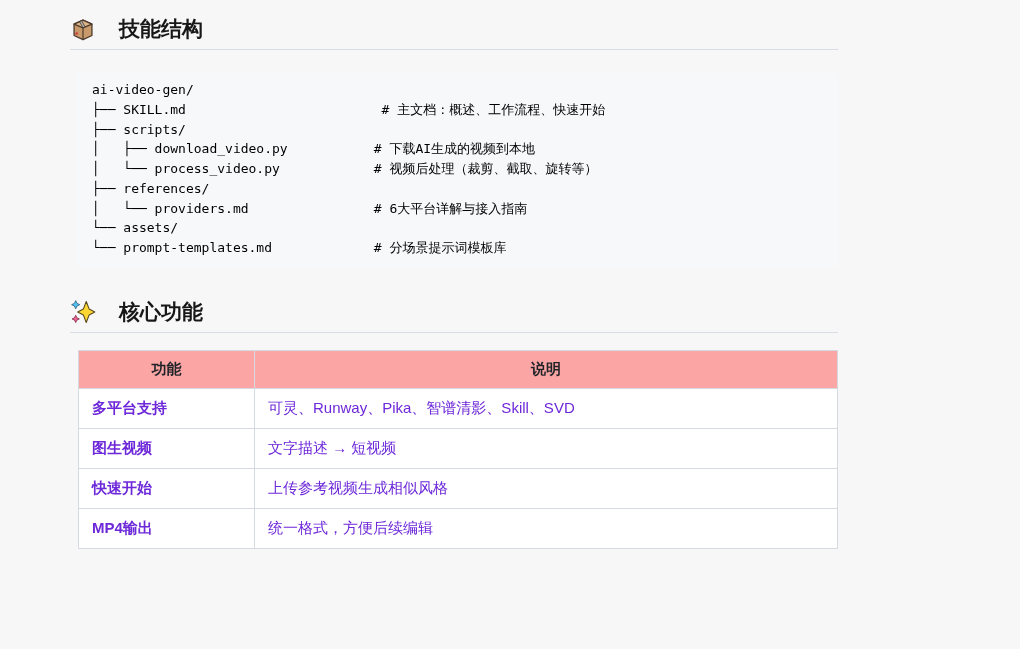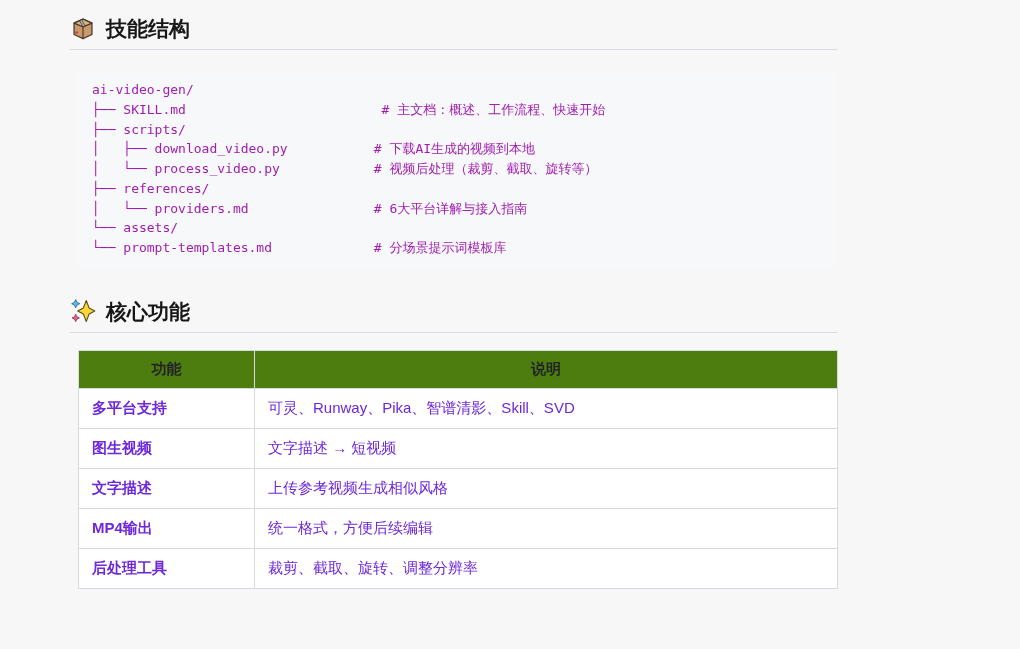--- a/index.html
+++ b/index.html
@@ -15,22 +15,22 @@
     left: 70px; top: 0;
     width: 768px;
   }
   .intro {
     margin-top: 7px;
     font-size: 15px;
     line-height: 1.4;
   }
   .section-header {
     display: flex;
-    align-items: flex-start;
-    gap: 10px;
+    align-items: flex-end;
+    gap: 23px;
     margin-top: 15px;
     padding-bottom: 7px;
     border-bottom: 1px solid #d9dee4;
   }
   .section-header .emoji {
     width: 26px; height: 26px;
     flex: 0 0 auto;
     display: inline-block;
   }
   .section-header h2 {
@@ -41,38 +41,38 @@
   }
   pre.code-block {
     margin: 21px 0 0 5px;
     width: 763px;
     background: #f6f8fa;
     border-radius: 6px;
     padding: 9px 16px 10px 17px;
     font-family: "DejaVu Sans Mono", "Liberation Mono", monospace;
     font-size: 13px;
     line-height: 19.7px;
-    color: #a21caf;
+    color: #000000;
     white-space: pre;
     overflow: hidden;
   }
   .section-header.second { margin-top: 30px; }
   table.features {
     margin: 17px 0 0 8px;
     width: 760px;
     border-collapse: collapse;
     background: #ffffff;
     font-size: 15px;
     table-layout: fixed;
   }
   table.features th, table.features td {
     border: 1px solid #d5dae0;
   }
   table.features th {
-    background: #4d7c0f;
+    background: #fca5a5;
     font-weight: 700;
     text-align: center;
     padding: 9px 13px;
     color: #1f2328;
   }
   table.features td {
     padding: 10px 13px;
     text-align: left;
     color: #6d28d9;
   }
@@ -135,27 +135,23 @@
     <tbody>
       <tr>
         <td class="feature">多平台支持</td>
         <td>可灵、Runway、Pika、智谱清影、Skill、SVD</td>
       </tr>
       <tr>
         <td class="feature">图生视频</td>
         <td>文字描述 → 短视频</td>
       </tr>
       <tr>
-        <td class="feature">文字描述</td>
+        <td class="feature">快速开始</td>
         <td>上传参考视频生成相似风格</td>
       </tr>
       <tr>
         <td class="feature">MP4输出</td>
         <td>统一格式，方便后续编辑</td>
-      </tr>
-      <tr>
-        <td class="feature">后处理工具</td>
-        <td>裁剪、截取、旋转、调整分辨率</td>
       </tr>
     </tbody>
   </table>
 
 </div>
 
 </body></html>

